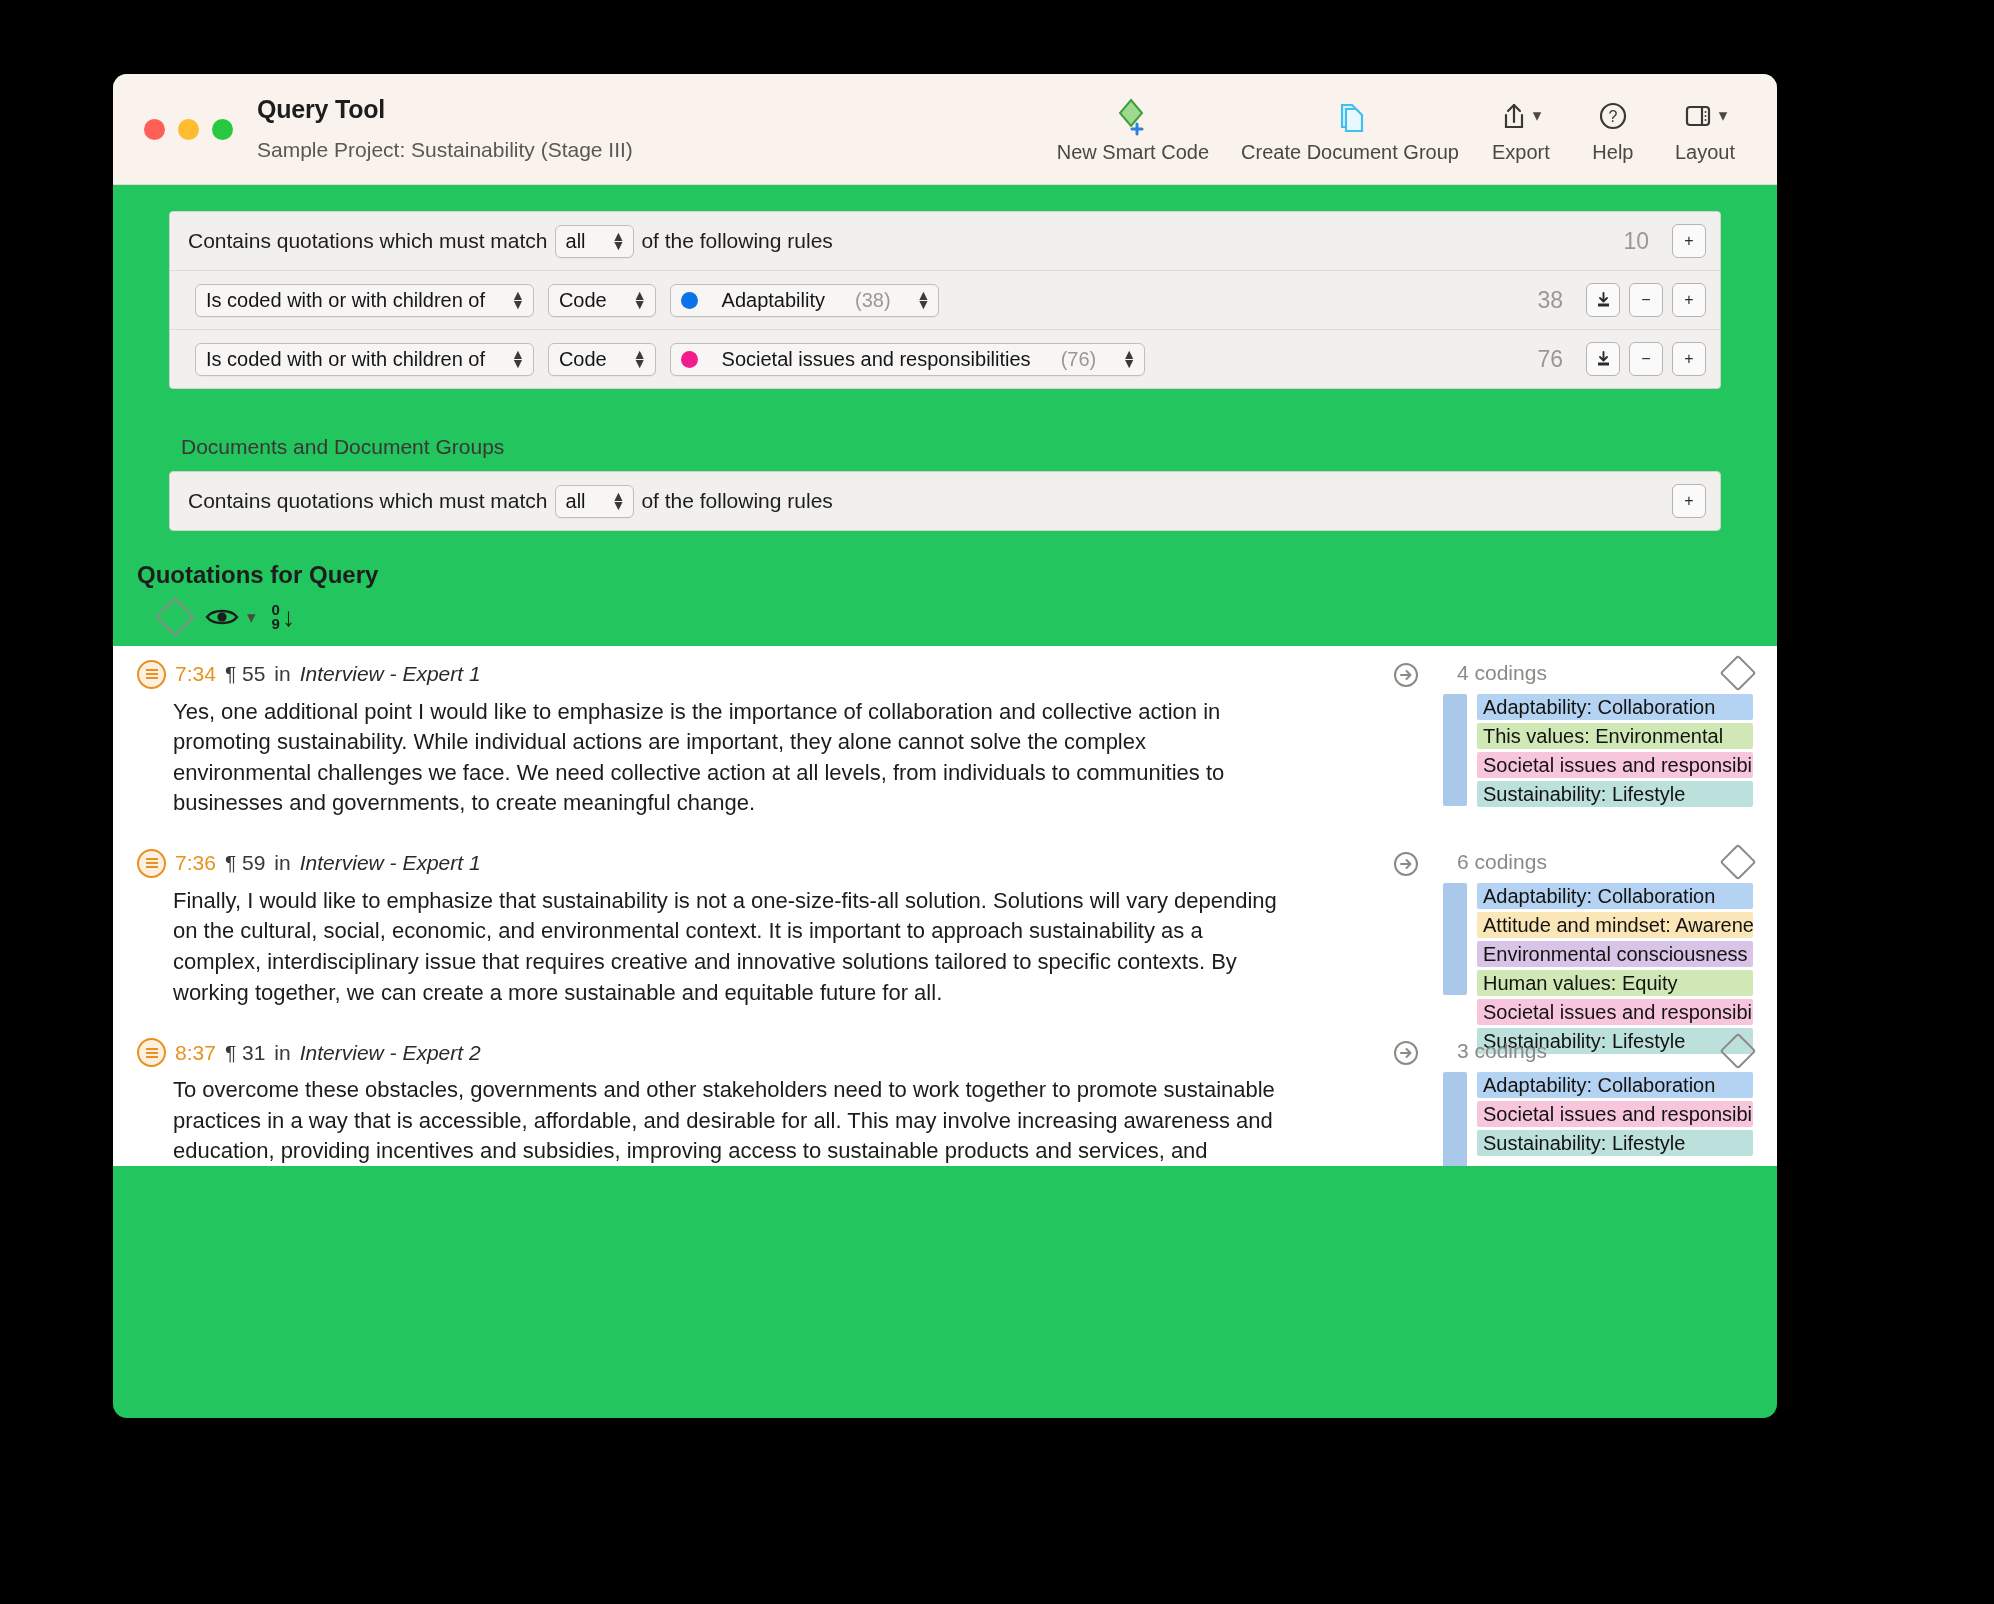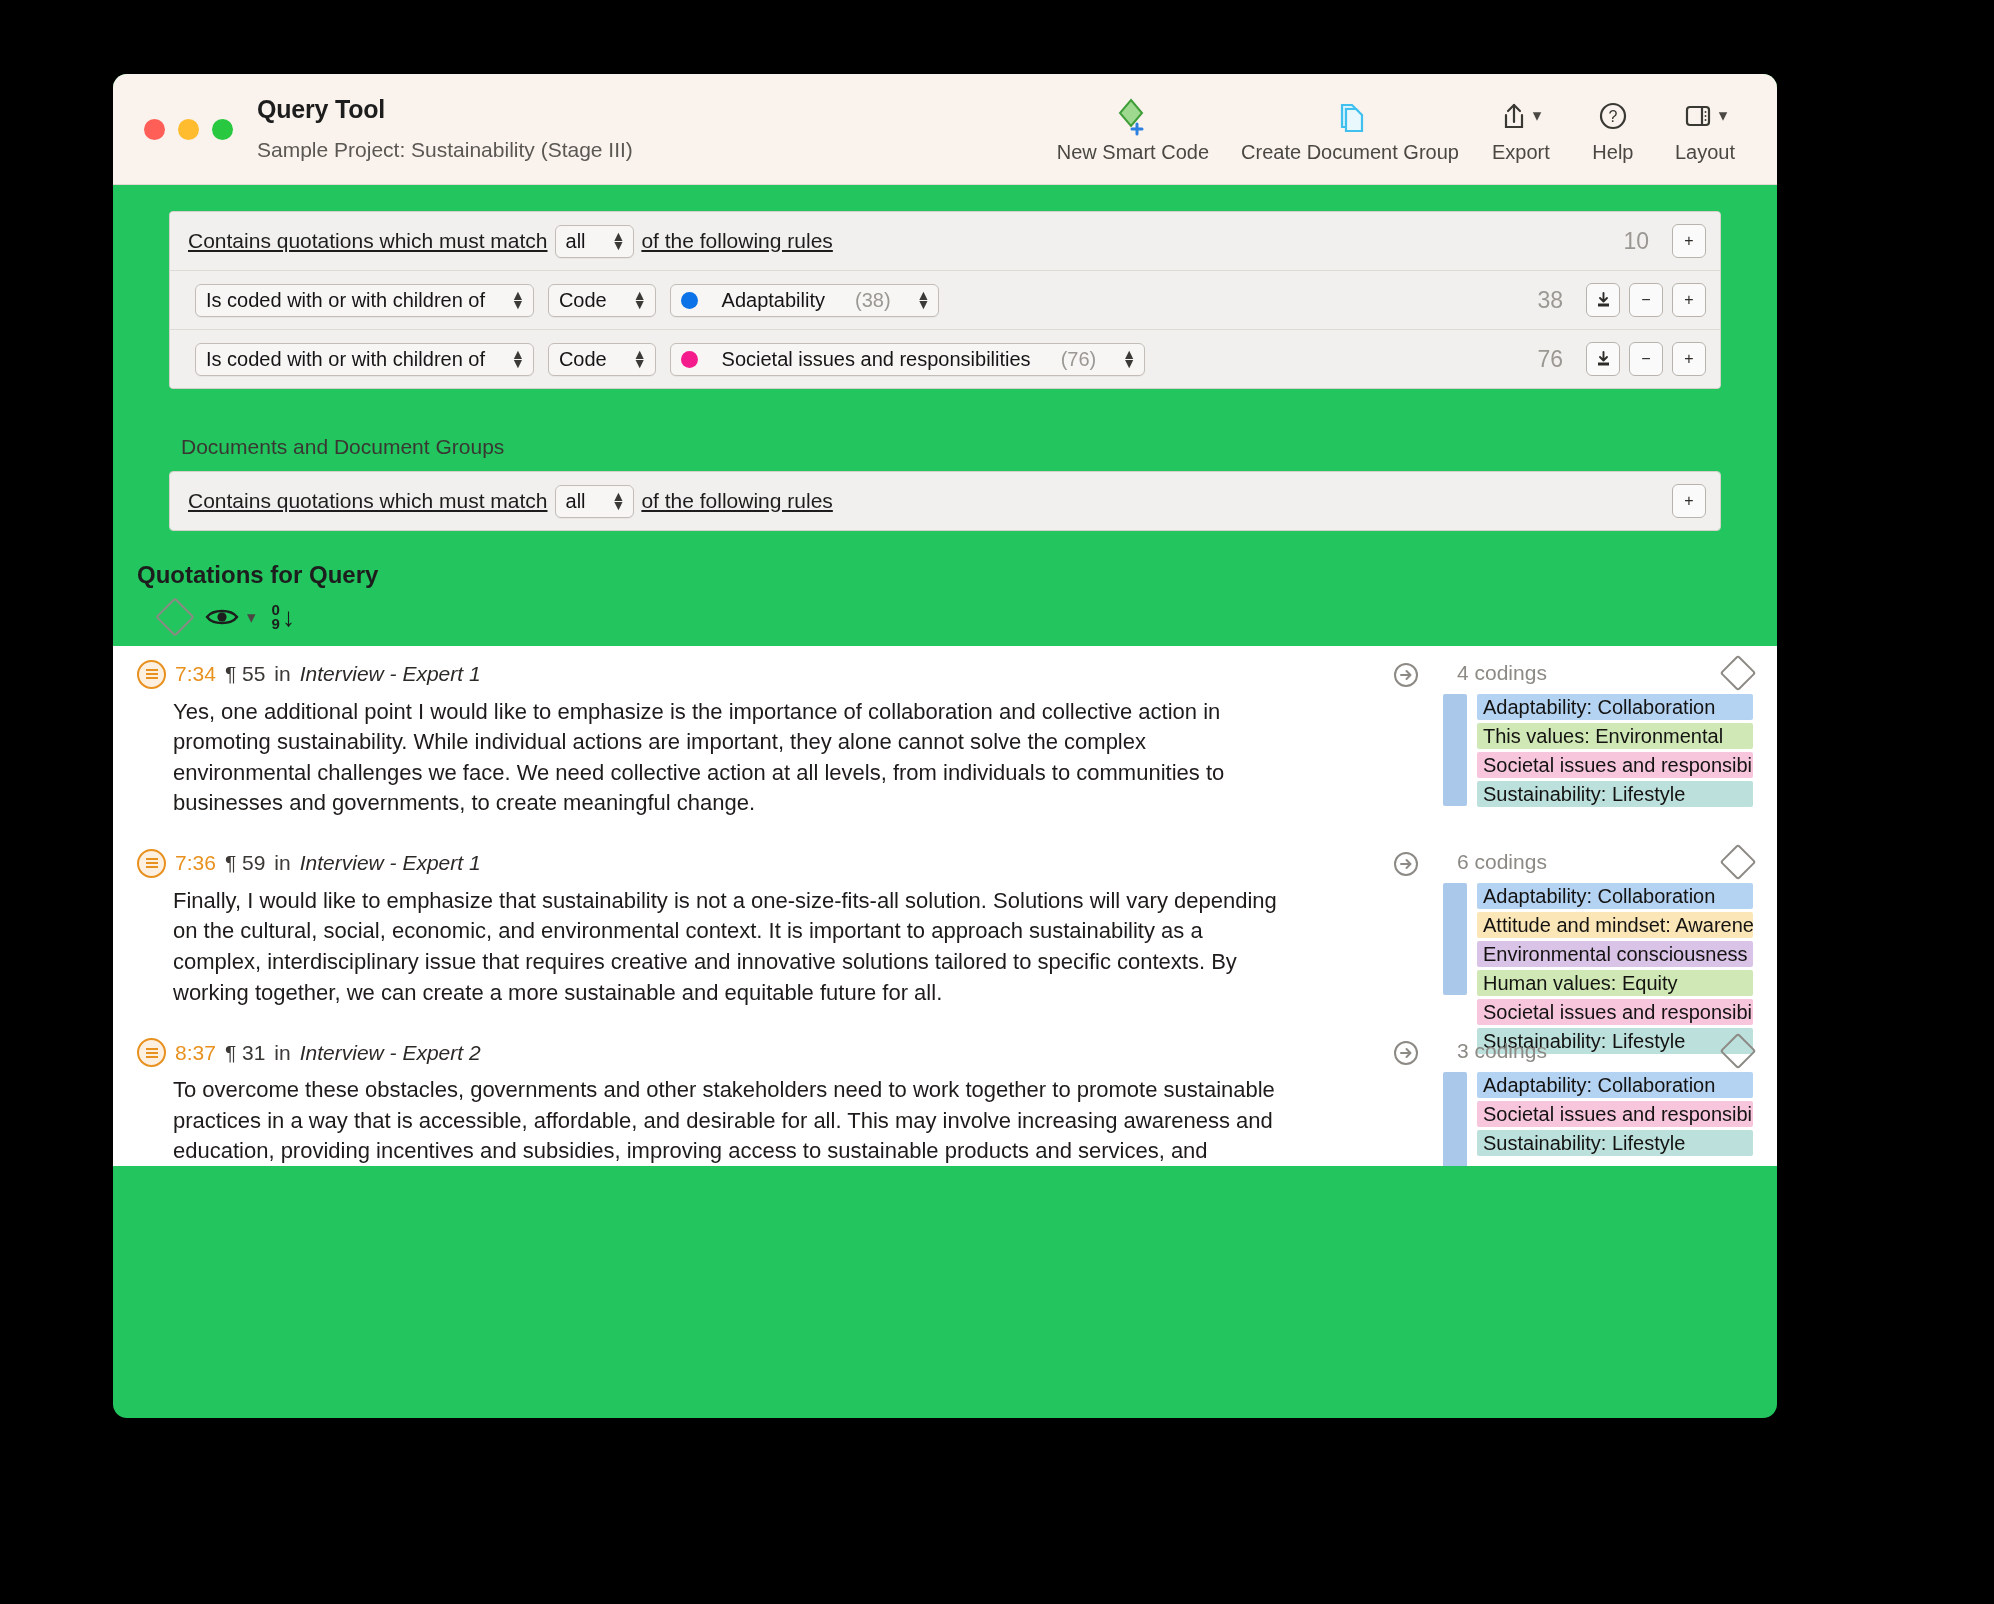--- a/index.html
+++ b/index.html
@@ -110,21 +110,20 @@
     height: 58px;
     padding: 0 14px 0 18px;
     border-bottom: 1px solid #dedad5;
     background: #f1f0ee;
   }
   .rule-row:last-child { border-bottom: none; }
   .rule-text {
     font-size: 21px;
     color: #1d1d1d;
     white-space: nowrap;
-    text-decoration: underline;
   }
   .popup {
     display: inline-flex;
     align-items: center;
     gap: 24px;
     background: #f7f6f5;
     border: 1px solid #c3bdb7;
     border-radius: 6px;
     padding: 4px 8px 4px 10px;
     font-size: 20px;

